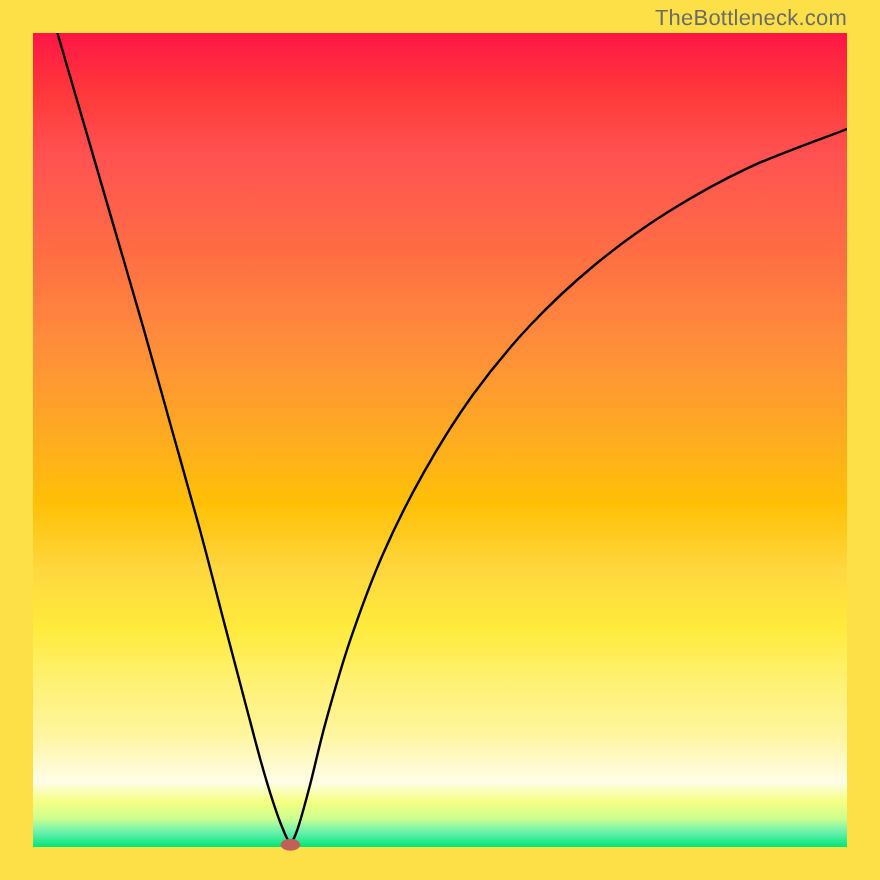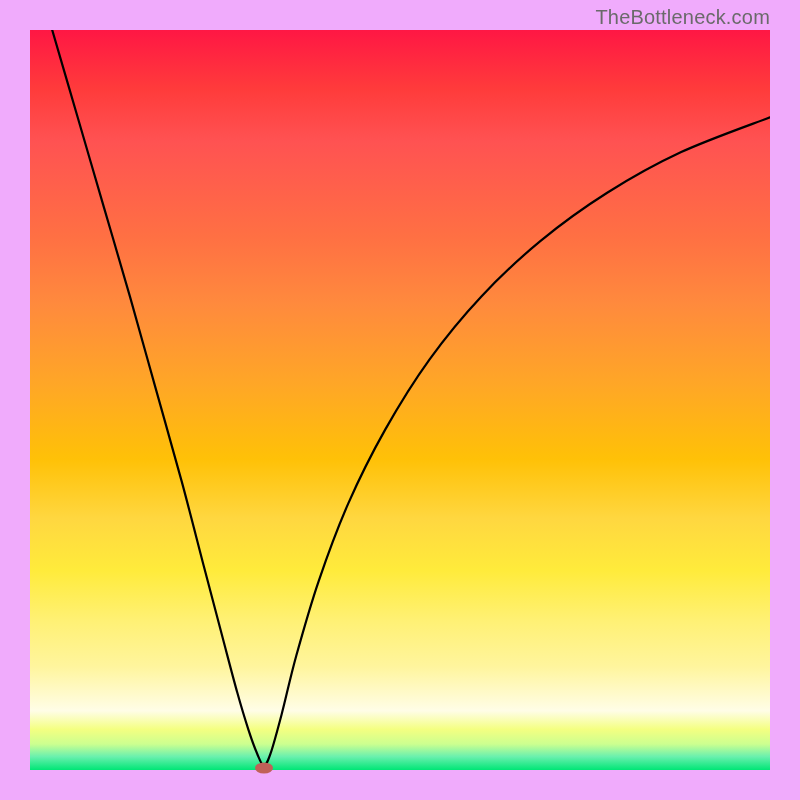--- a/index.html
+++ b/index.html
@@ -7,21 +7,21 @@
     padding: 0;
     width: 800px;
     height: 800px;
     background: #000;
     overflow: hidden;
   }
   .chart-container {
     position: relative;
     width: 800px;
     height: 800px;
-    background: #f0abfc;
+    background: #fde047;
   }
   .plot-area {
     position: absolute;
     left: 30px;
     top: 30px;
     width: 740px;
     height: 740px;
     background: linear-gradient(to bottom,
       #ff1744 0%,
       #ff3b3b 8%,

